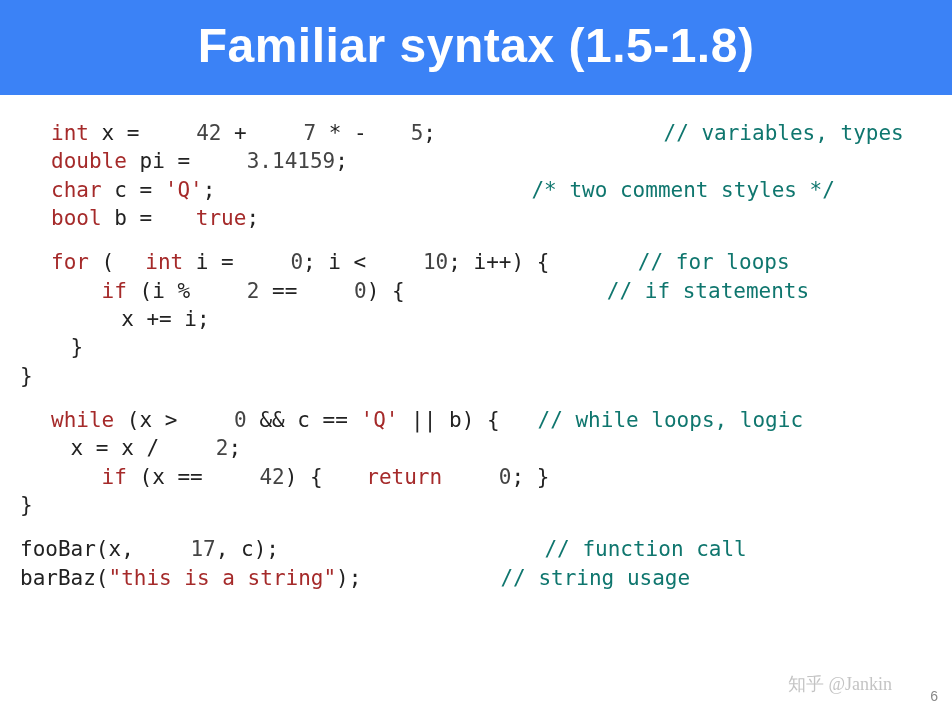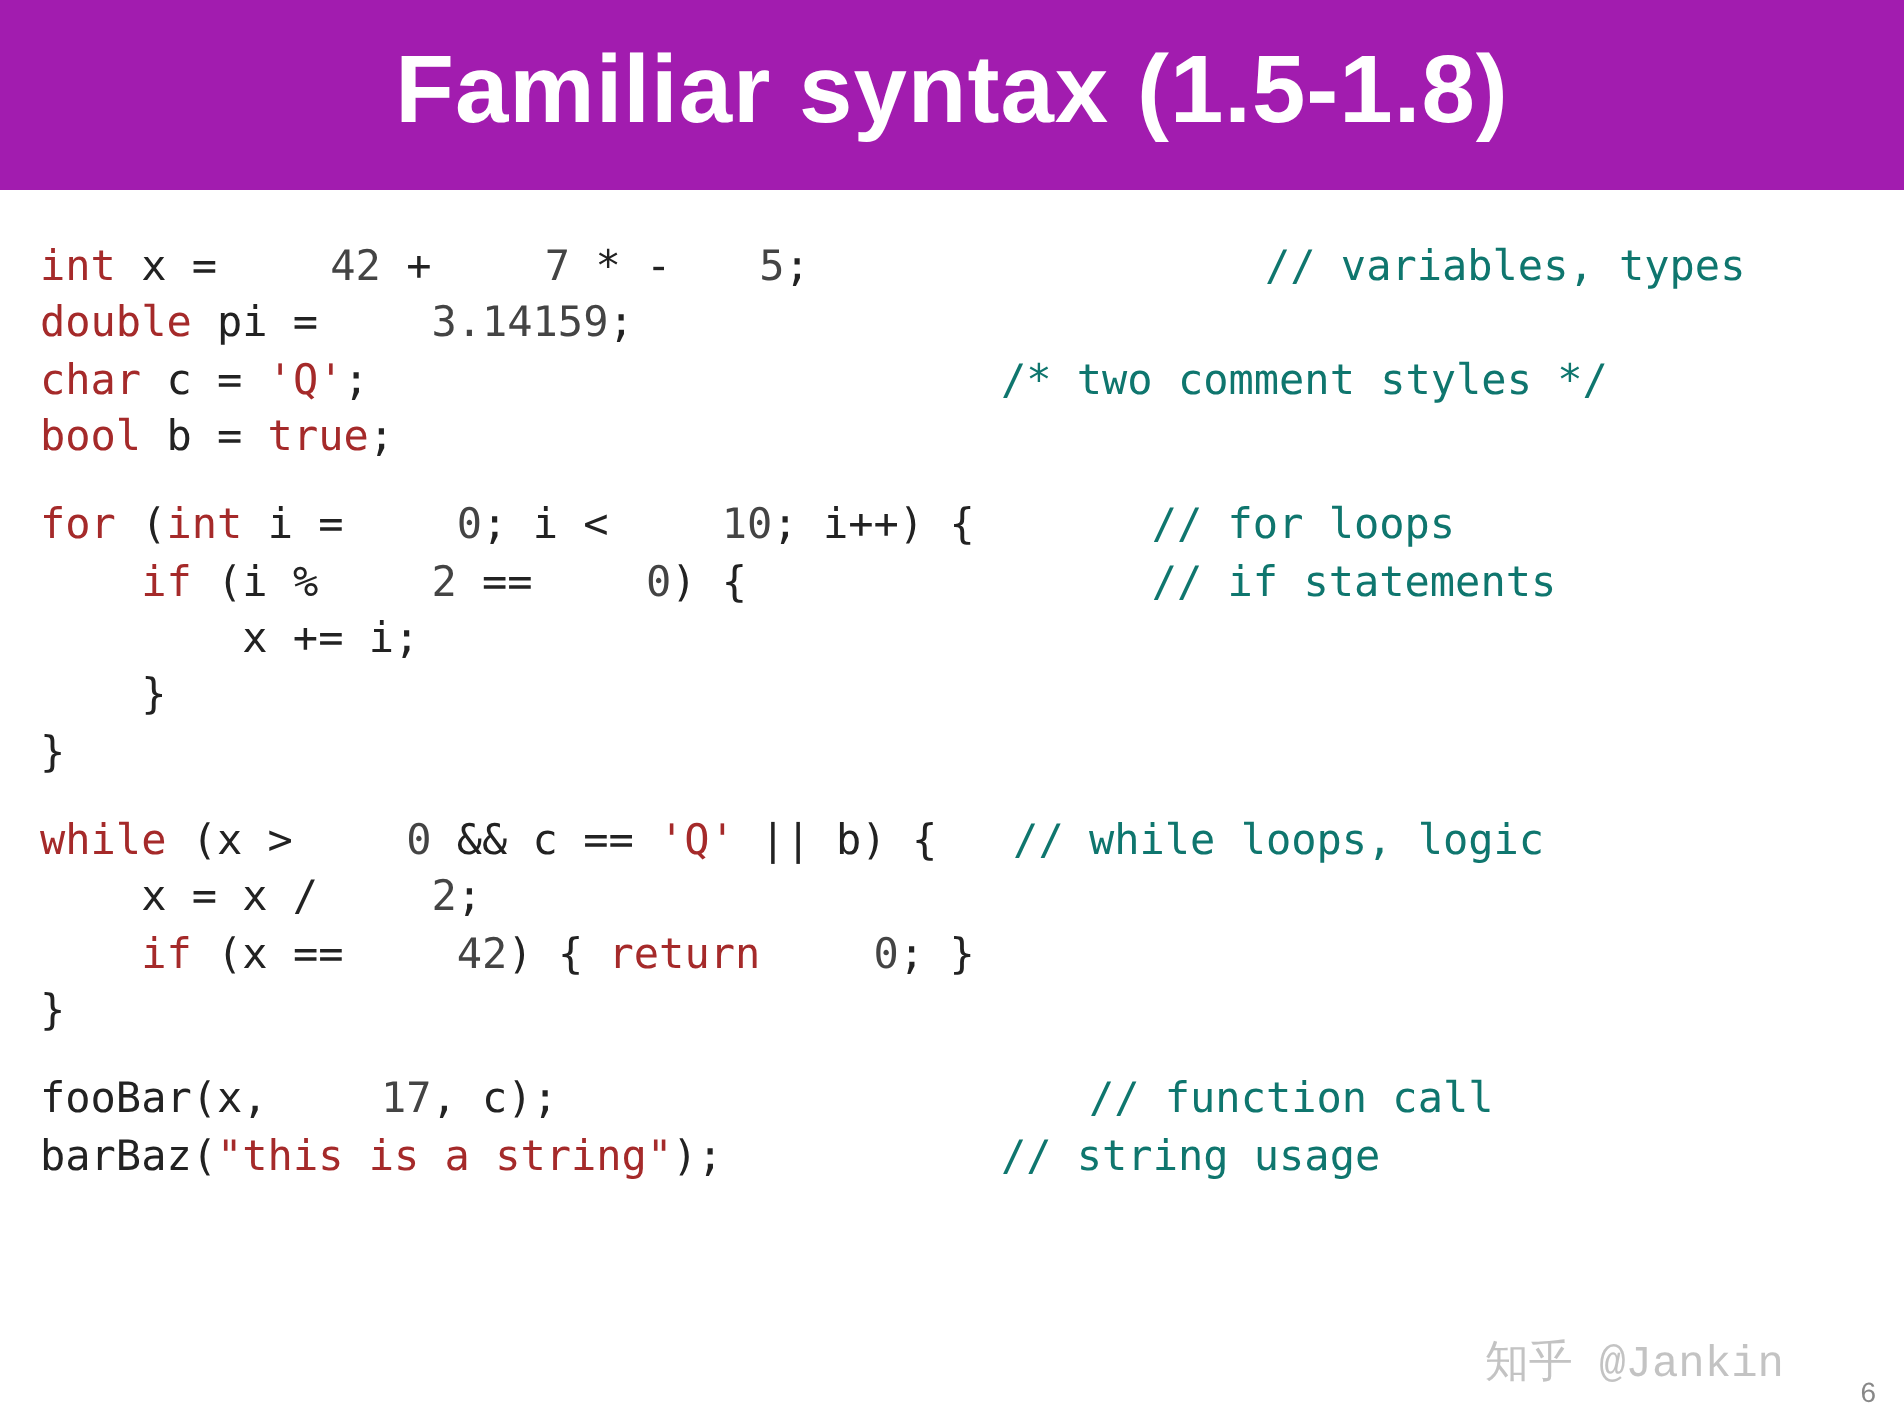--- a/index.html
+++ b/index.html
@@ -5,59 +5,59 @@
   * { margin: 0; padding: 0; box-sizing: border-box; }
   body {
     width: 952px;
     height: 710px;
     background: #fff;
     font-family: Verdana, Geneva, sans-serif;
     overflow: hidden;
     position: relative;
   }
   .header {
-    background: #a21caf;
+    background: #3b82f6;
     color: #fff;
     text-align: center;
     font-weight: bold;
     font-size: 48px;
     padding: 18px 0 22px 0;
     letter-spacing: 0.5px;
   }
   .content {
     padding: 24px 20px 0 20px;
   }
   .codeblock {
     font-family: "DejaVu Sans Mono", "Menlo", "Consolas", monospace;
     font-size: 21px;
     line-height: 1.35;
     color: #222;
     white-space: pre;
   }
   .codeblock .line { display: block; }
-  .kw   { color: #a52a2a; }      
+  .kw   { color: #a52a2a; margin-left: 31px; }      
   .num  { color: #444; margin-left: 44px; }
   .str  { color: #a52a2a; }      
   .cmt  { color: #0f766e; }      
   .blank { height: 16px; }
   .pagenum {
     position: absolute;
     bottom: 6px;
     right: 14px;
     font-size: 14px;
     color: #888;
     font-family: sans-serif;
   }
   .watermark {
     position: absolute;
     bottom: 14px;
     right: 60px;
-    font-size: 22px;
+    font-size: 18px;
     color: #b0b0b0;
-    font-family: Liberation Mono, monospace;
+    font-family: Liberation Serif, serif;
     opacity: 0.75;
   }
 </style>
 </head>
 <body>
 
 <div class="header">Familiar syntax (1.5-1.8)</div>
 
 <div class="content">
   <div class="codeblock" id="codeblock"><span class="line"><span class="kw">int</span><span> x = </span><span class="num">42</span><span> + </span><span class="num">7</span><span> * -</span><span class="num">5</span><span>;                  </span><span class="cmt">// variables, types</span></span><span class="line"><span class="kw">double</span><span> pi = </span><span class="num">3.14159</span><span>;</span></span><span class="line"><span class="kw">char</span><span> c = </span><span class="str">'Q'</span><span>;                         </span><span class="cmt">/* two comment styles */</span></span><span class="line"><span class="kw">bool</span><span> b = </span><span class="kw">true</span><span>;</span></span><div class="blank"></div><span class="line"><span class="kw">for</span><span> (</span><span class="kw">int</span><span> i = </span><span class="num">0</span><span>; i &lt; </span><span class="num">10</span><span>; i++) {       </span><span class="cmt">// for loops</span></span><span class="line"><span>    </span><span class="kw">if</span><span> (i % </span><span class="num">2</span><span> == </span><span class="num">0</span><span>) {                </span><span class="cmt">// if statements</span></span><span class="line"><span>        x += i;</span></span><span class="line"><span>    }</span></span><span class="line"><span>}</span></span><div class="blank"></div><span class="line"><span class="kw">while</span><span> (x &gt; </span><span class="num">0</span><span> &amp;&amp; c == </span><span class="str">'Q'</span><span> || b) {   </span><span class="cmt">// while loops, logic</span></span><span class="line"><span>    x = x / </span><span class="num">2</span><span>;</span></span><span class="line"><span>    </span><span class="kw">if</span><span> (x == </span><span class="num">42</span><span>) { </span><span class="kw">return</span><span> </span><span class="num">0</span><span>; }</span></span><span class="line"><span>}</span></span><div class="blank"></div><span class="line"><span>fooBar(x, </span><span class="num">17</span><span>, c);                     </span><span class="cmt">// function call</span></span><span class="line"><span>barBaz(</span><span class="str">"this is a string"</span><span>);           </span><span class="cmt">// string usage</span></span></div>

